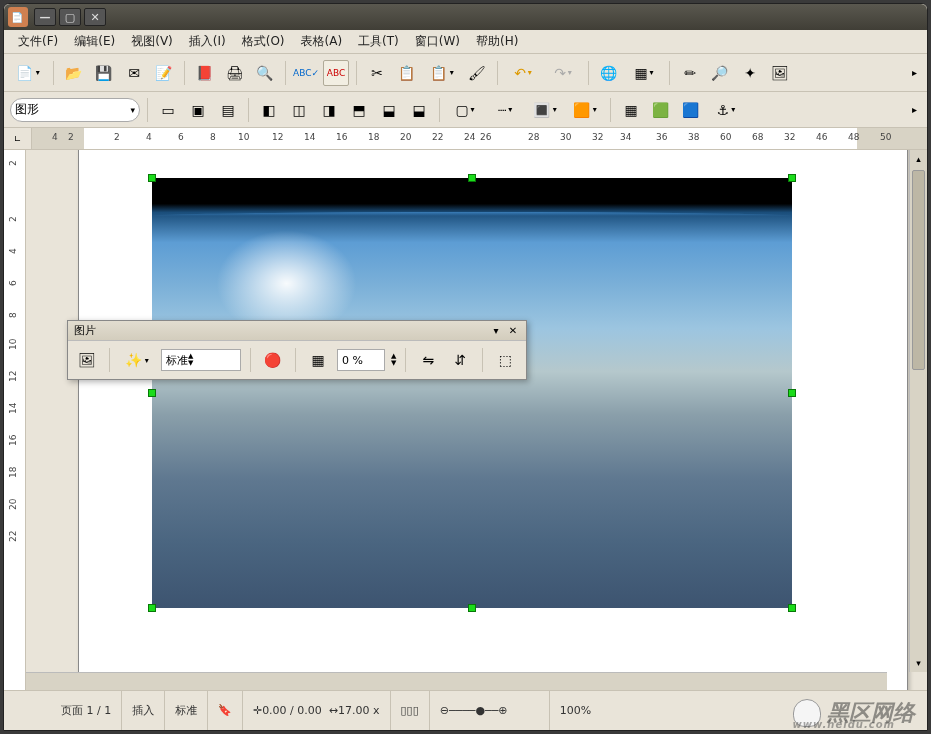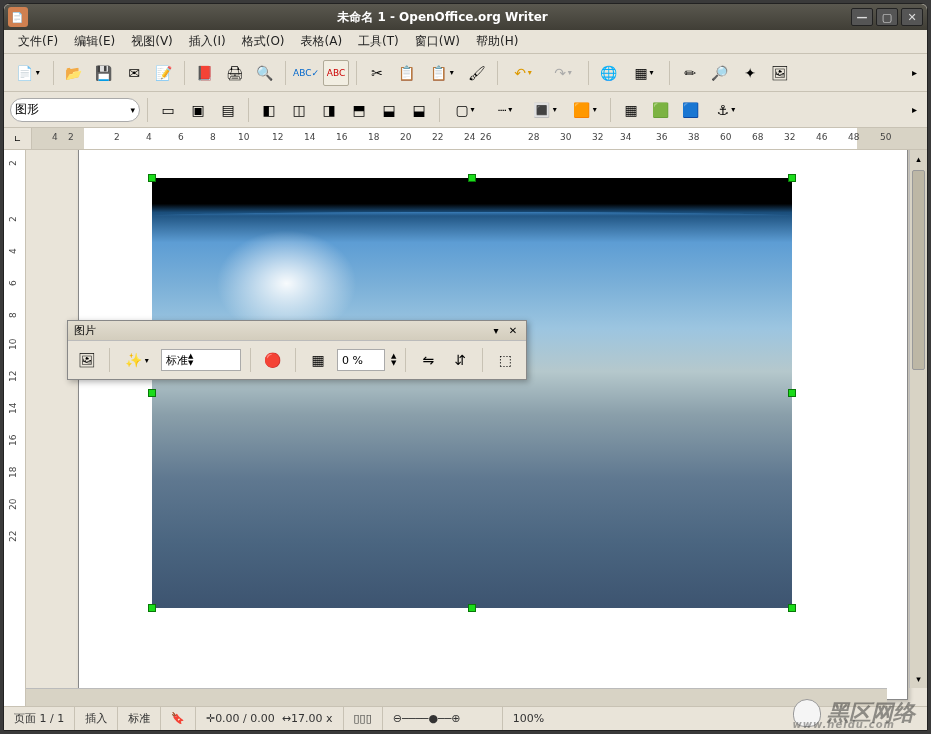--- a/index.html
+++ b/index.html
@@ -44,35 +44,34 @@
 .fw-title .sp { flex:1; }
 .fw-title .fbtn { width:14px; height:14px; display:flex; align-items:center; justify-content:center; font-size:10px; cursor:pointer; margin-left:3px; }
 .fw-body { padding:6px; display:flex; align-items:center; gap:6px; }
 .fw-combo { background:#fff; border:1px solid #aaa; height:22px; display:flex; align-items:center; padding:0 4px; font-size:11px; }
 .fw-combo.small { width:80px; } .fw-combo.pct { width:48px; }
 .fw-spin { display:flex; flex-direction:column; font-size:7px; line-height:7px; }
 .scrollbar-v { position:absolute; right:0; top:0; bottom:18px; width:18px; background:#d8d3c5; border-left:1px solid #bbb; }
 .scrollbar-v .thumb { position:absolute; left:2px; right:2px; top:20px; height:200px; background:#bdb7a5; border:1px solid #999; border-radius:2px; }
 .scrollbar-v .arr { position:absolute; left:0; right:0; height:18px; display:flex; align-items:center; justify-content:center; font-size:9px; }
 .scrollbar-h { position:absolute; left:0; right:40px; bottom:0; height:18px; background:#d8d3c5; border-top:1px solid #bbb; }
-.statusbar { height:24px; background:#e9e4d9; border-top:1px solid #c8c2b4; display:flex; align-items:center; font-size:11px; color:#333; }
+.statusbar { height:40px; background:#e9e4d9; border-top:1px solid #c8c2b4; display:flex; align-items:center; font-size:11px; color:#333;padding-left:47px; }
 .sb-cell { padding:0 10px; border-right:1px solid #c8c2b4; height:100%; display:flex; align-items:center; }
 .watermark { position:absolute; right:16px; bottom:6px; font-size:22px; color:rgba(50,50,50,.5); font-weight:bold; font-style:italic; display:flex; align-items:center; gap:6px; z-index:20; }
 .watermark .mush { width:28px; height:28px; background:#f5f5f5; border-radius:50% 50% 40% 40%; border:1px solid #999; position:relative; }
 .watermark .sub { font-size:10px; position:absolute; bottom:-2px; right:20px; color:rgba(80,80,80,.5); letter-spacing:1px; }
 .row-end-arrow { margin-left:auto; font-size:10px; padding-right:4px; }
 </style>
 </head>
 <body>
 
 <div class="window">
 
   <div class="titlebar">
     <div class="tb-left">📄</div>
-    <div class="titlebar-title">未命名 1 - OpenOffice.org Writer</div>
     <div class="tb-btns">
       <div class="tb-btn">—</div>
       <div class="tb-btn">▢</div>
       <div class="tb-btn">✕</div>
     </div>
   </div>
 
   <div class="menubar">
     <div class="menu-item">文件(F)</div>
     <div class="menu-item">编辑(E)</div>

